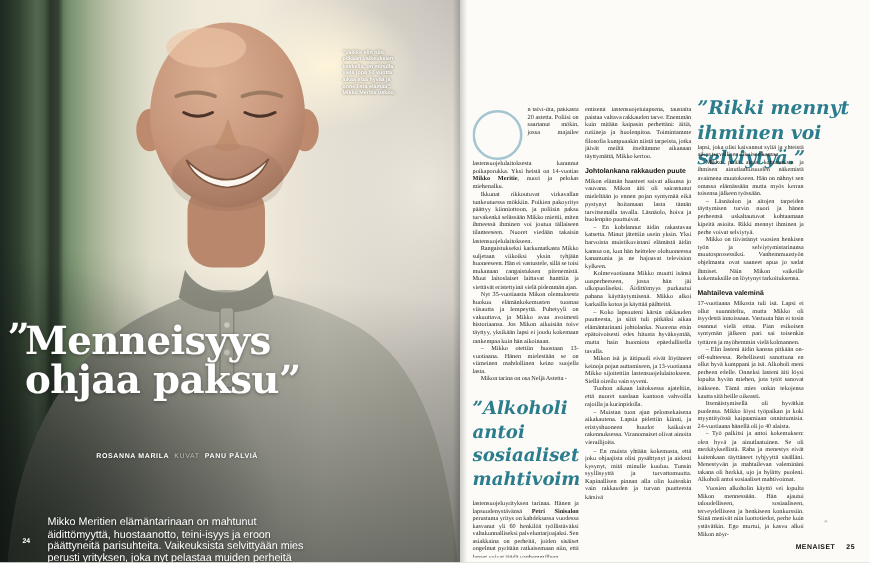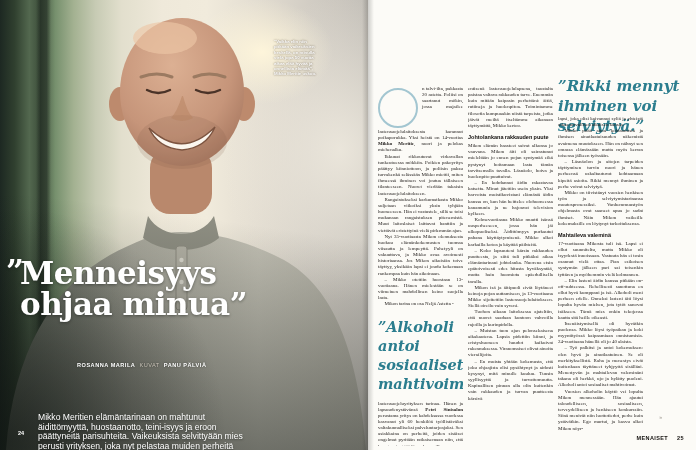--- a/index.html
+++ b/index.html
@@ -142,21 +142,21 @@
       </g>
     </svg>
 
     <div class="photo-shade"></div>
 
     <div class="photo-caption">”Vaikka elin niin pitkään vaikeuksien keskellä, on minulla vielä jopa 50 vuotta aikaa elää hyvää ja onnellista elämää”, Mikko Meritie uskoo.</div>
 
     <div class="headline">
       <span class="hl-q">”</span>
       <div class="hl-line">Menneisyys</div>
-      <div class="hl-line">ohjaa minua”</div>
+      <div class="hl-line">ohjaa paksu”</div>
     </div>
 
     <div class="byline">
       <span class="by-name">ROSANNA MARILA</span>
       <span class="by-label">KUVAT</span>
       <span class="by-name">PANU PÄLVIÄ</span>
     </div>
 
     <p class="standfirst">Mikko Meritien elämäntarinaan on mahtunut äidittömyyttä, huostaanotto, teini-isyys ja eroon päättyneitä parisuhteita. Vaikeuksista selvittyään mies perusti yrityksen, joka nyt pelastaa muiden perheitä samalta kohtalolta.</p>
 

